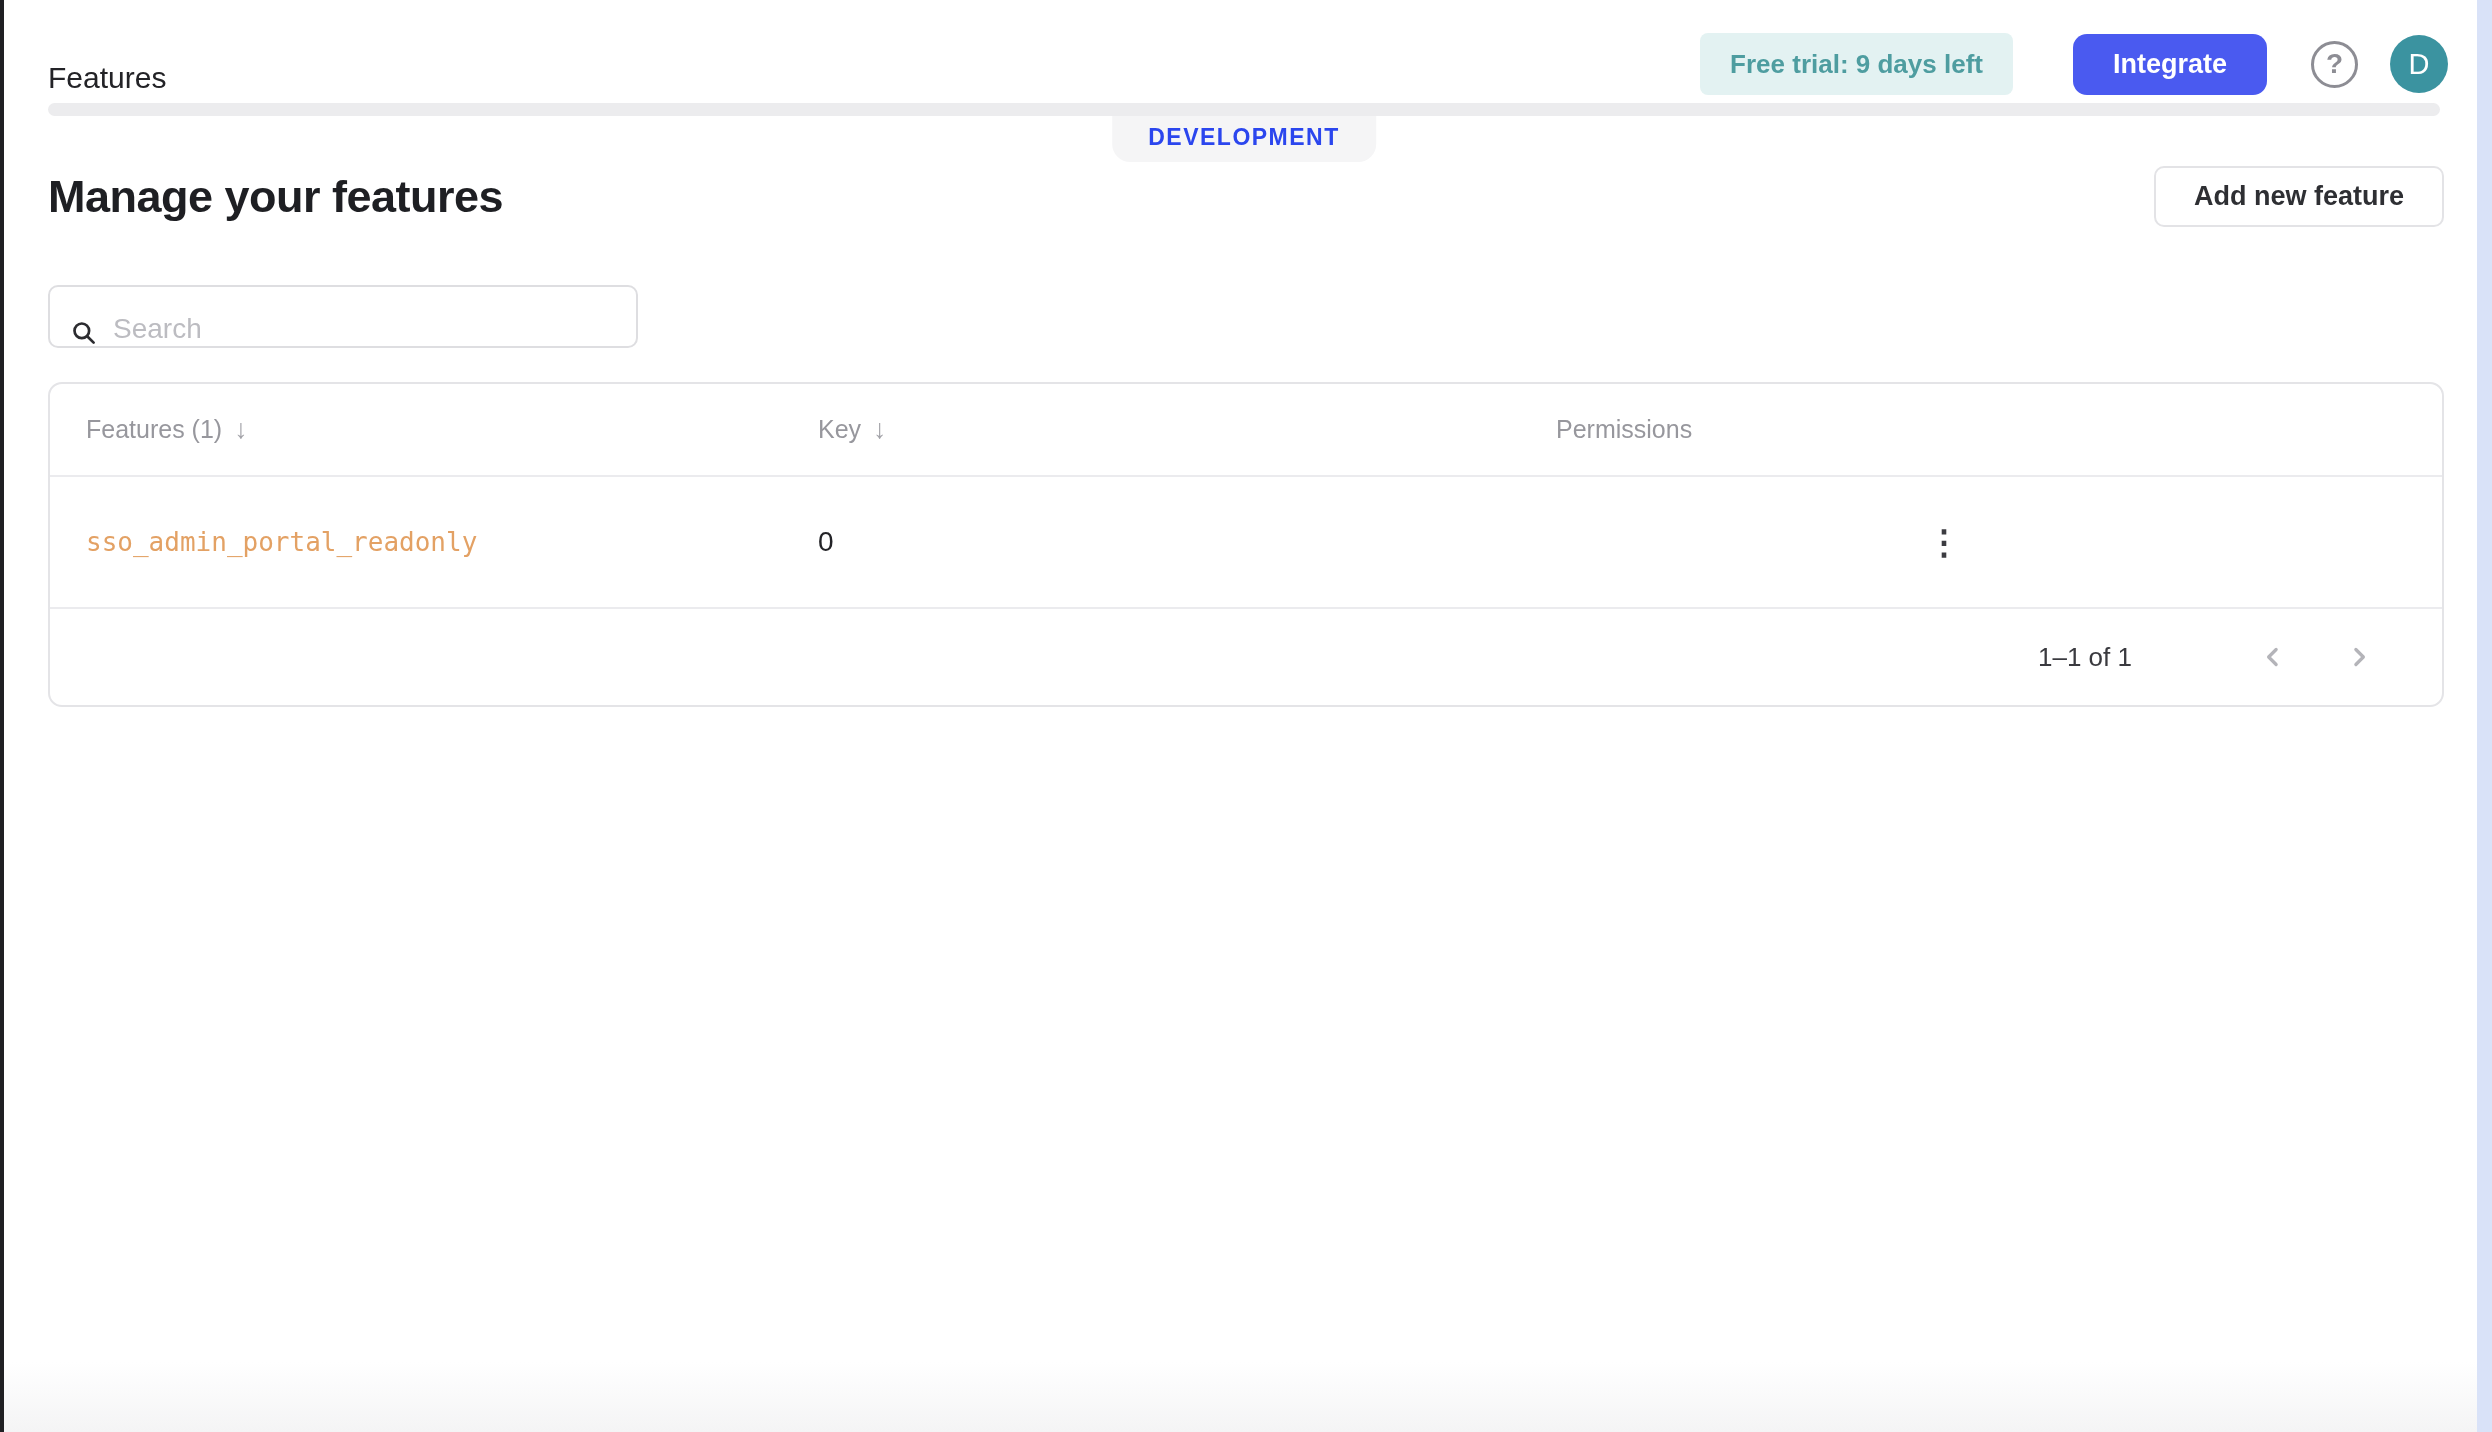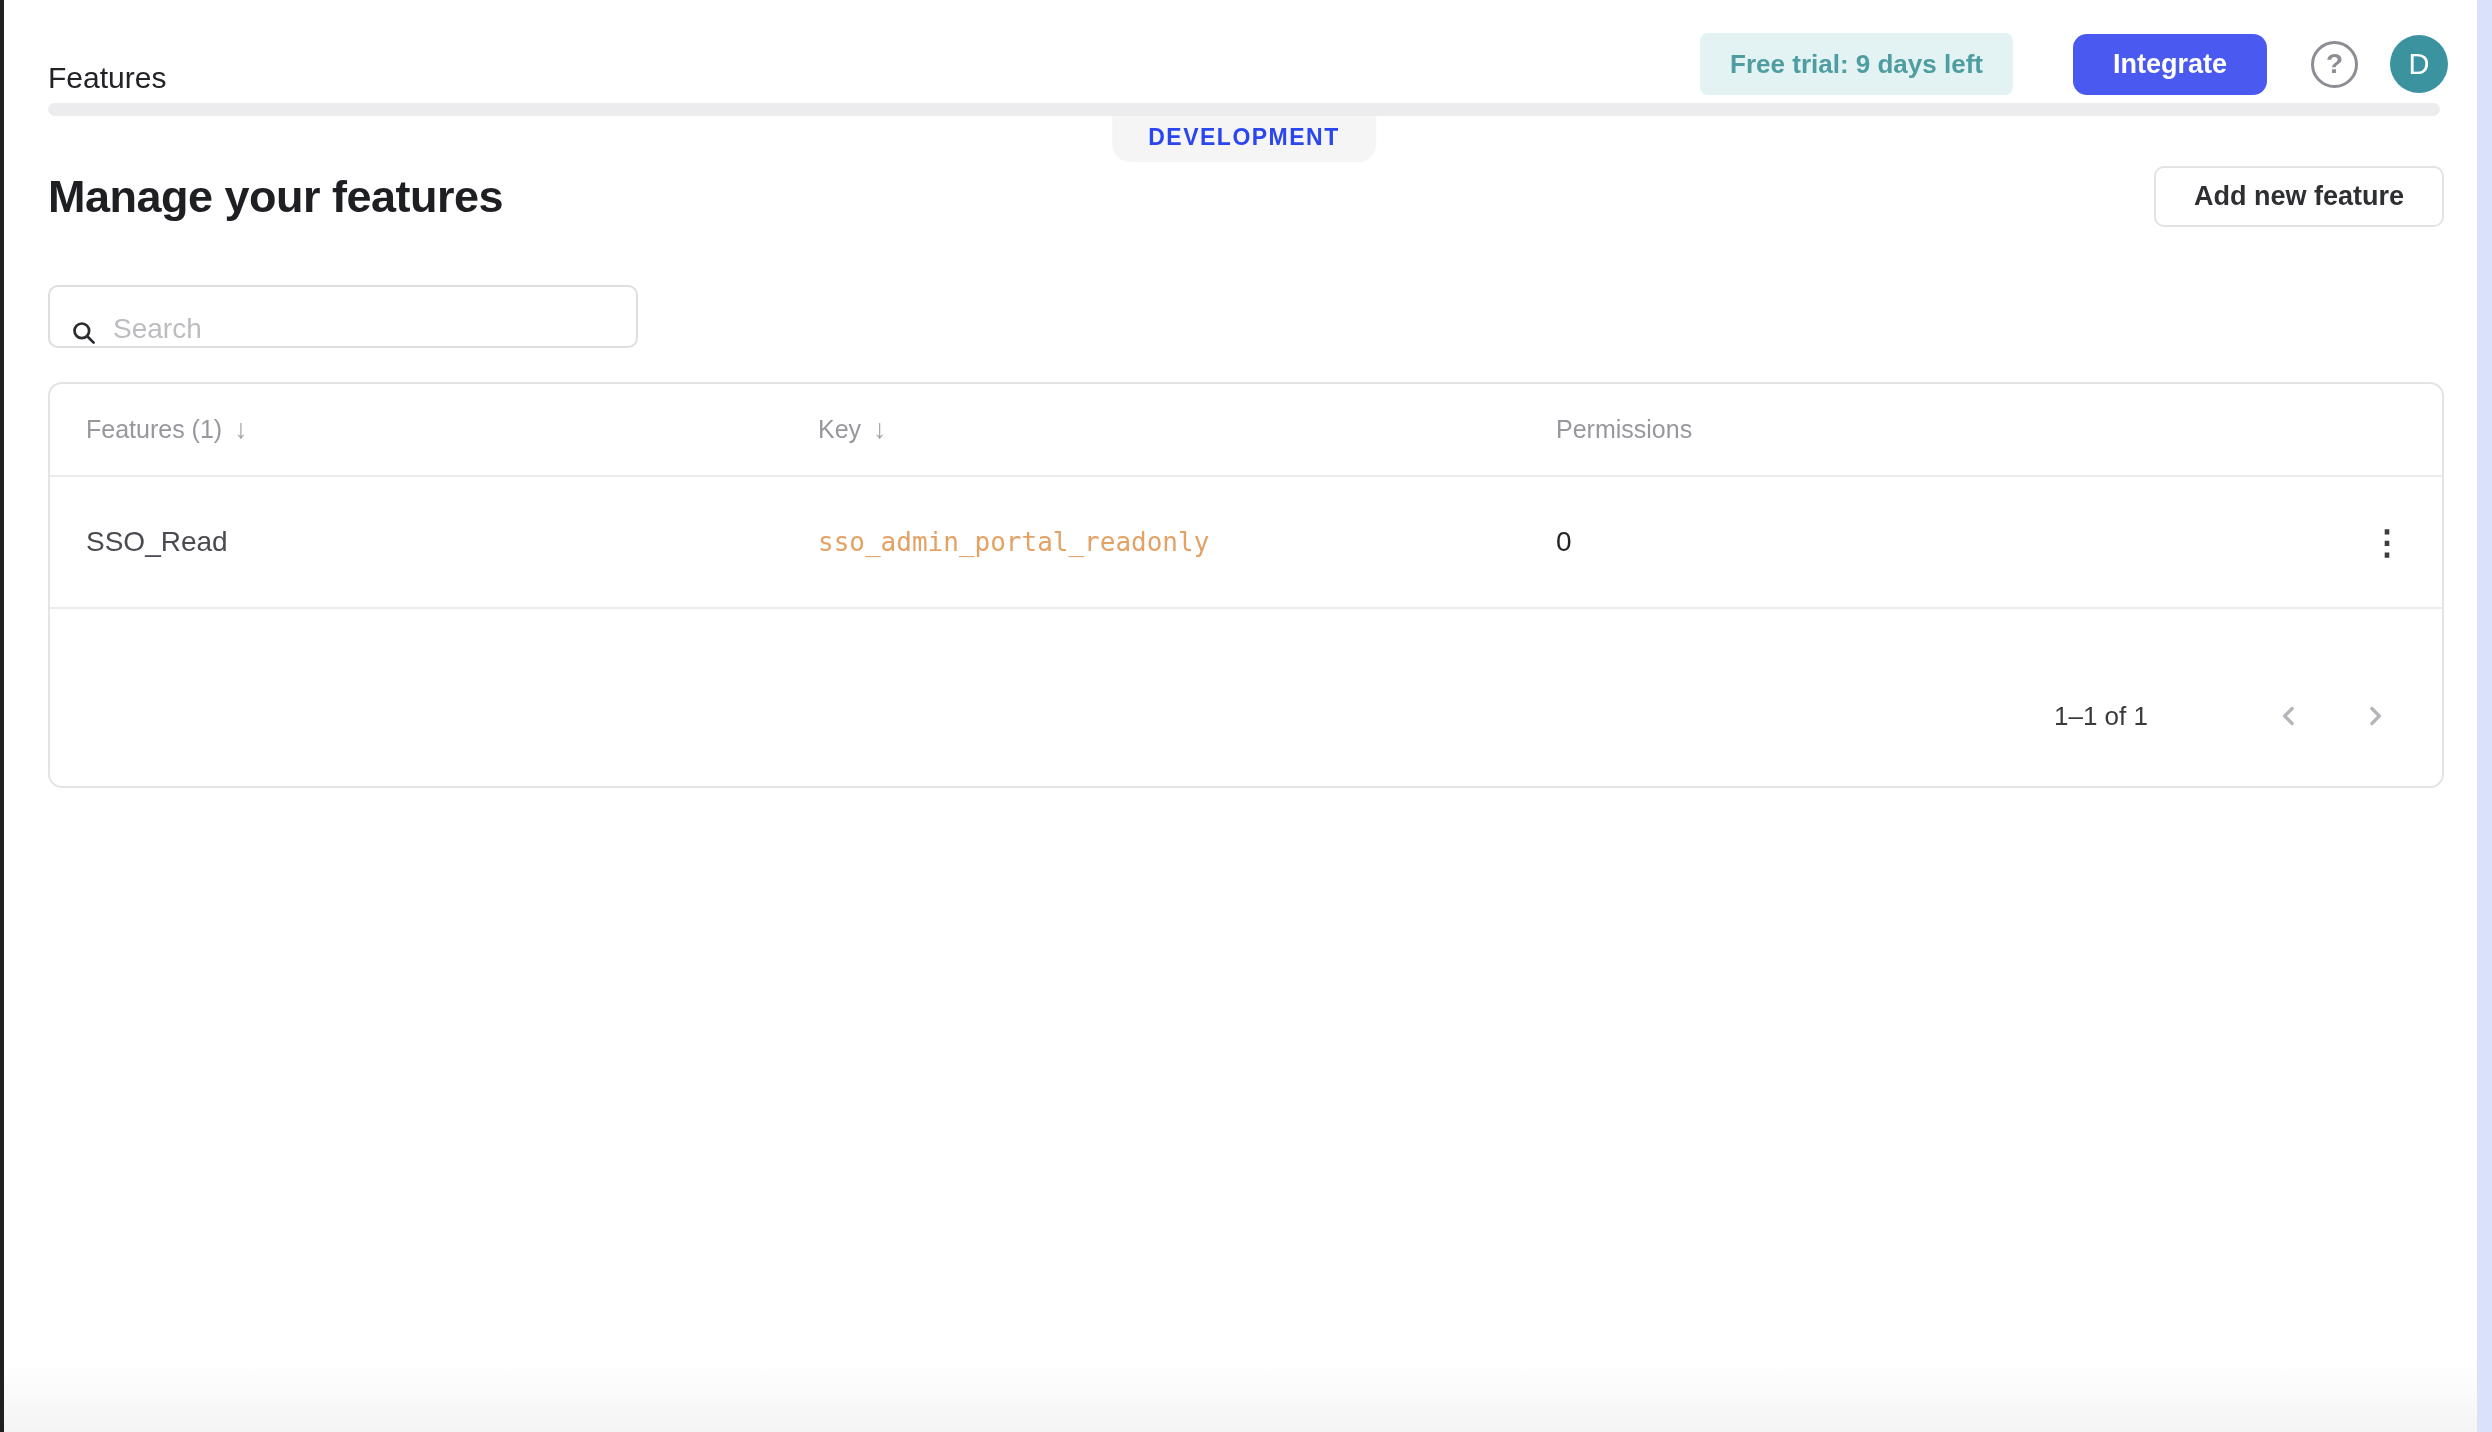--- a/index.html
+++ b/index.html
@@ -81,21 +81,21 @@
   .sort-arrow { font-size: 27px; color: #a3a3a9; }
   .t-row { height: 132px; border-bottom: 2px solid #ebebee; }
   .feature-cell { font-size: 28px; color: #4a4a50; }
   .key-cell { font-family: "DejaVu Sans Mono", monospace; font-weight: normal; font-size: 26px; color: #e3a164; }
   .perm-cell { font-size: 28px; color: #232327; }
   .kebab-btn {
     background: none; border: none; cursor: pointer; font-size: 34px; line-height: 1;
     color: #3c3c41; font-weight: 700; padding: 10px 18px; justify-self: center;
     font-family: inherit;
   }
-  .t-foot { height: 140px; display: flex; align-items: center; justify-content: flex-end; padding-right: 44px; margin-top: 37px; }
+  .t-foot { height: 96px; display: flex; align-items: center; justify-content: flex-end; padding-right: 60px; }
   .page-label { font-size: 26px; color: #3a3a3f; margin-right: 78px; }
   .pager-btn { background: none; border: none; cursor: pointer; padding: 8px; margin-left: 40px; display: flex; align-items: center; }
 
   .bottom-fade {
     position: absolute; bottom: 0; left: 4px; right: 15px; height: 70px;
     background: linear-gradient(#ffffff, #f4f4f5); pointer-events: none;
   }
 </style>
 </head>
 <body>
@@ -146,21 +146,20 @@
         <span>Key</span>
         <span class="sort-arrow">↓</span>
       </div>
       <div class="th-cell">
         <span>Permissions</span>
       </div>
       <div></div>
     </div>
 
     <div class="t-row">
-      <div class="feature-cell">SSO_Read</div>
       <div class="key-cell">sso_admin_portal_readonly</div>
       <div class="perm-cell">0</div>
       <button class="kebab-btn">⋮</button>
     </div>
 
     <div class="t-foot">
       <span class="page-label">1–1 of 1</span>
       <button class="pager-btn">
         <svg width="30" height="30" viewBox="0 0 24 24" fill="none" stroke="#b4b4b9" stroke-width="2.6" stroke-linecap="round" stroke-linejoin="round">
           <polyline points="14.5,6 8.5,12 14.5,18"></polyline>

